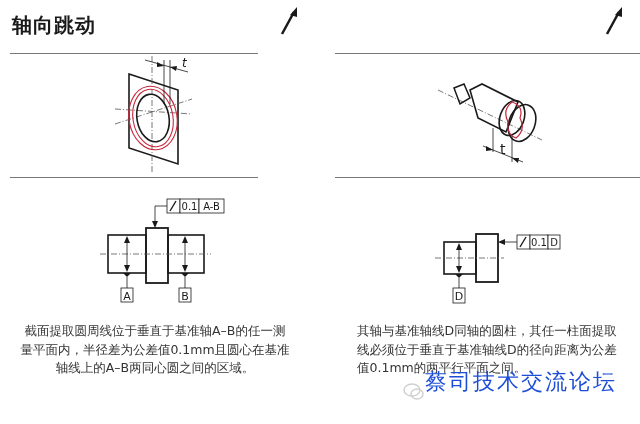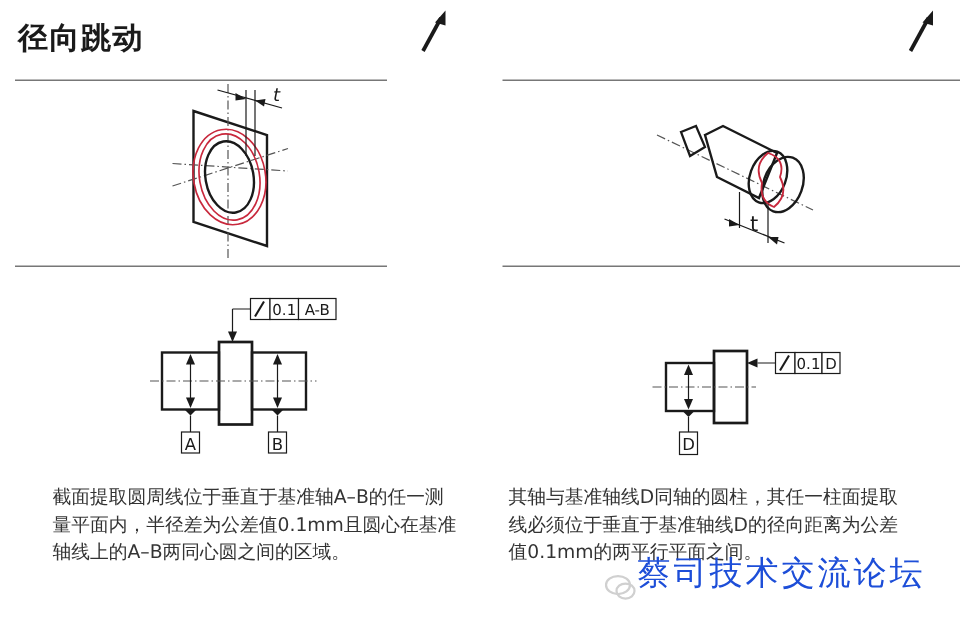--- a/index.html
+++ b/index.html
@@ -10,30 +10,30 @@
   #right { left:320px; }
   .title { position:absolute; top:12px; font-size:20px; color:#1a1a1a; letter-spacing:1px; }
   #left .title { left:12px; font-weight:bold; }
   #right .title { left:16px; font-weight:normal; }
   .sym { position:absolute; top:6px; width:22px; height:30px; }
   #left .sym { left:278px; }
   #right .sym { left:283px; }
   .rule { position:absolute; height:1px; background:#777; }
   .fig { position:absolute; }
   .desc { position:absolute; top:322px; font-size:12.5px; line-height:18.5px; color:#333; }
-  #left .desc { left:35px; width:270px; }
-  #right .desc { left:19px; width:272px; }
+  #left .desc { left:20px; width:270px;text-align:center; }
+  #right .desc { left:37px; width:272px; }
   .watermark { position:absolute; left:425px; top:367px; font-size:22px; color:#1d4ed8; letter-spacing:2px; }
   .wm-icon { position:absolute; left:403px; top:382px; }
 </style>
 </head>
 <body>
 
 <div class="panel" id="left">
-  <div class="title">径向跳动</div>
+  <div class="title">轴向跳动</div>
   <svg class="sym" viewBox="0 0 22 30">
     <line x1="4" y1="28" x2="16" y2="6" stroke="#1a1a1a" stroke-width="2.5"></line>
     <polygon points="19,1 12,9 19,11" fill="#1a1a1a"></polygon>
   </svg>
   <div class="rule" style="left:10px; top:53px; width:248px;"></div>
   <div class="rule" style="left:10px; top:177px; width:248px;"></div>
 
   <svg class="fig" style="left:100px; top:54px;" width="130" height="120" viewBox="0 0 130 120">
     <polygon points="29,20 78,36 78,110 29,94" fill="none" stroke="#1a1a1a" stroke-width="1.6"></polygon>
     <line x1="52" y1="2" x2="52" y2="118" stroke="#555" stroke-width="0.8" stroke-dasharray="6,2,1,2"></line>

